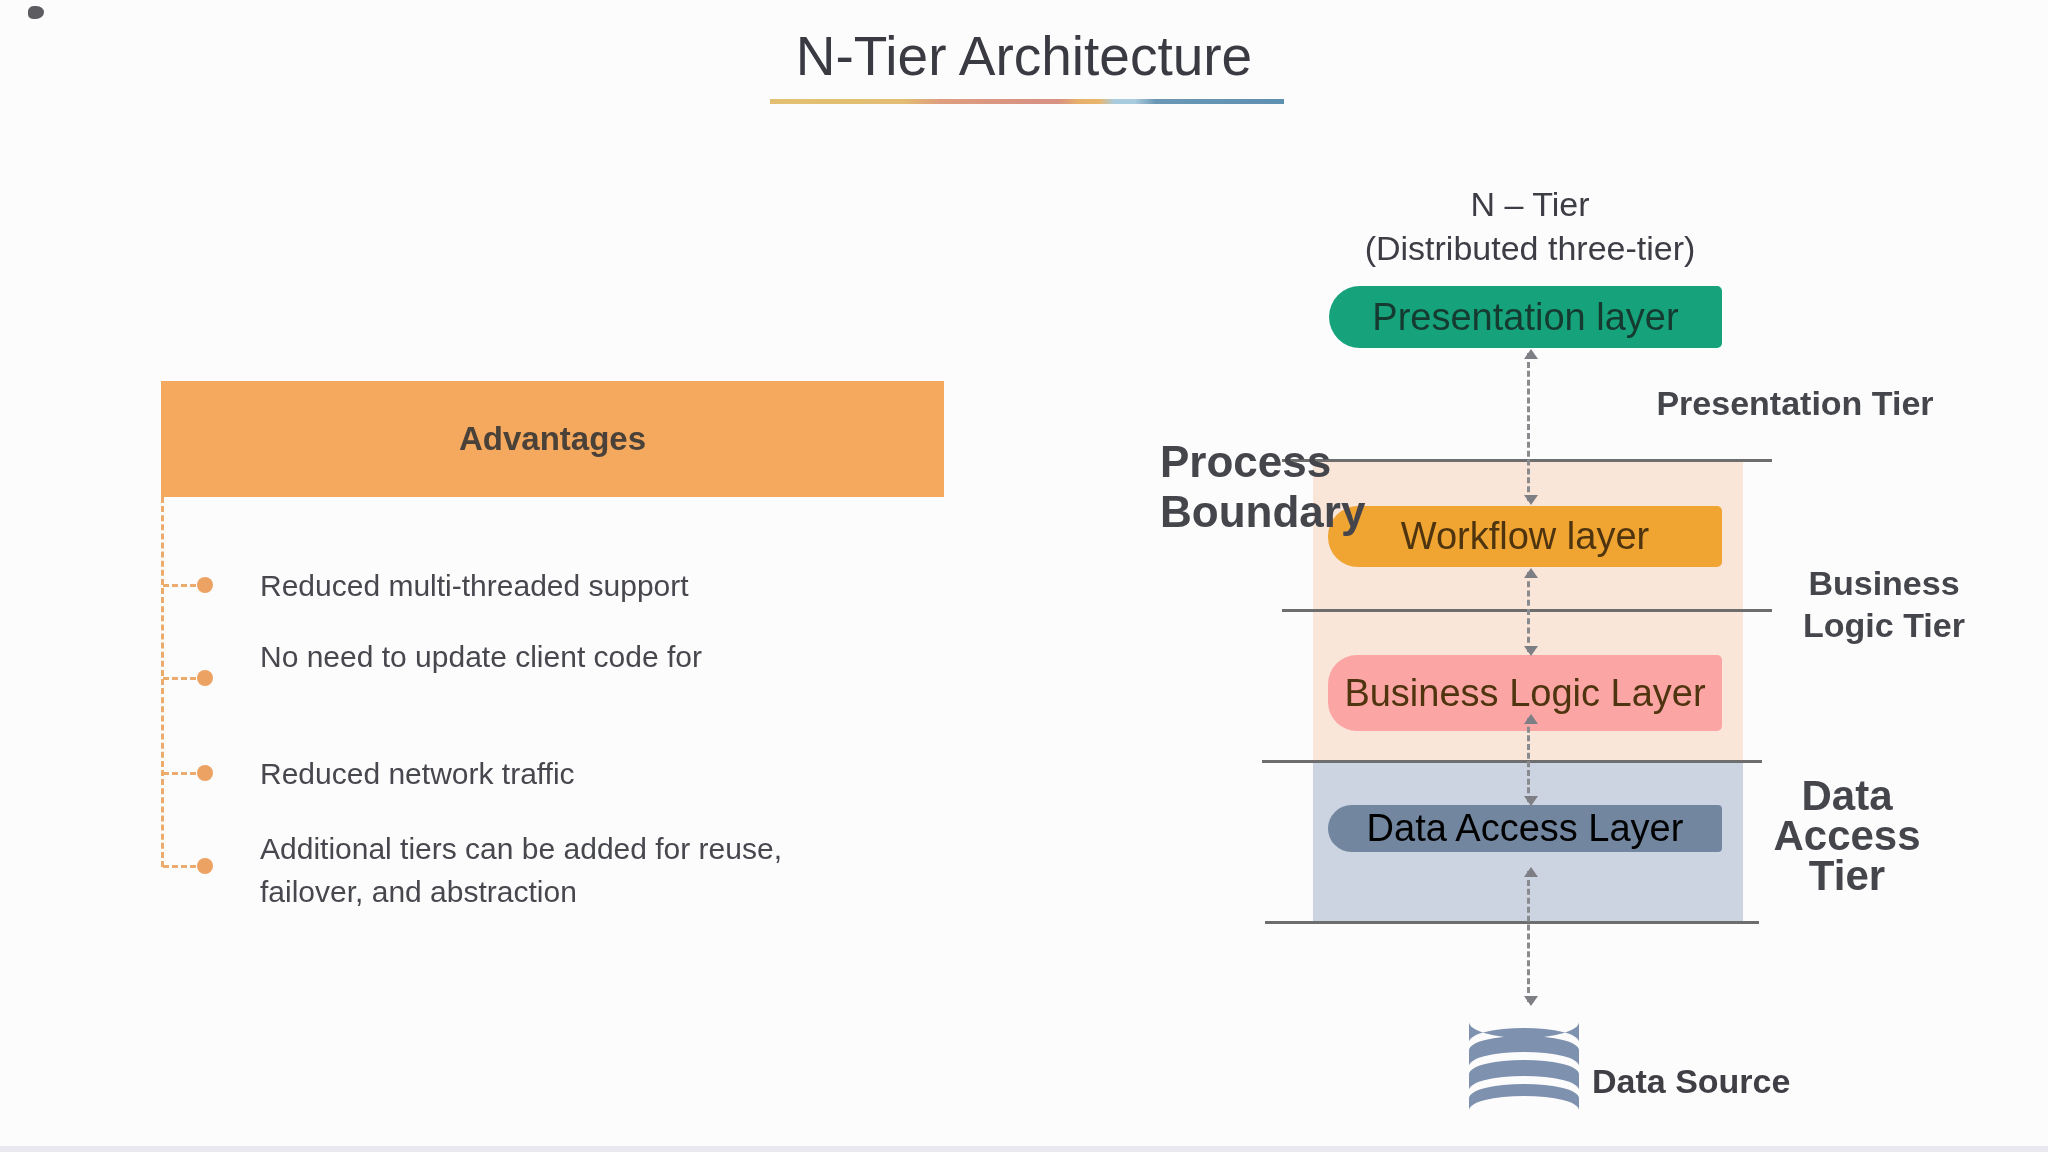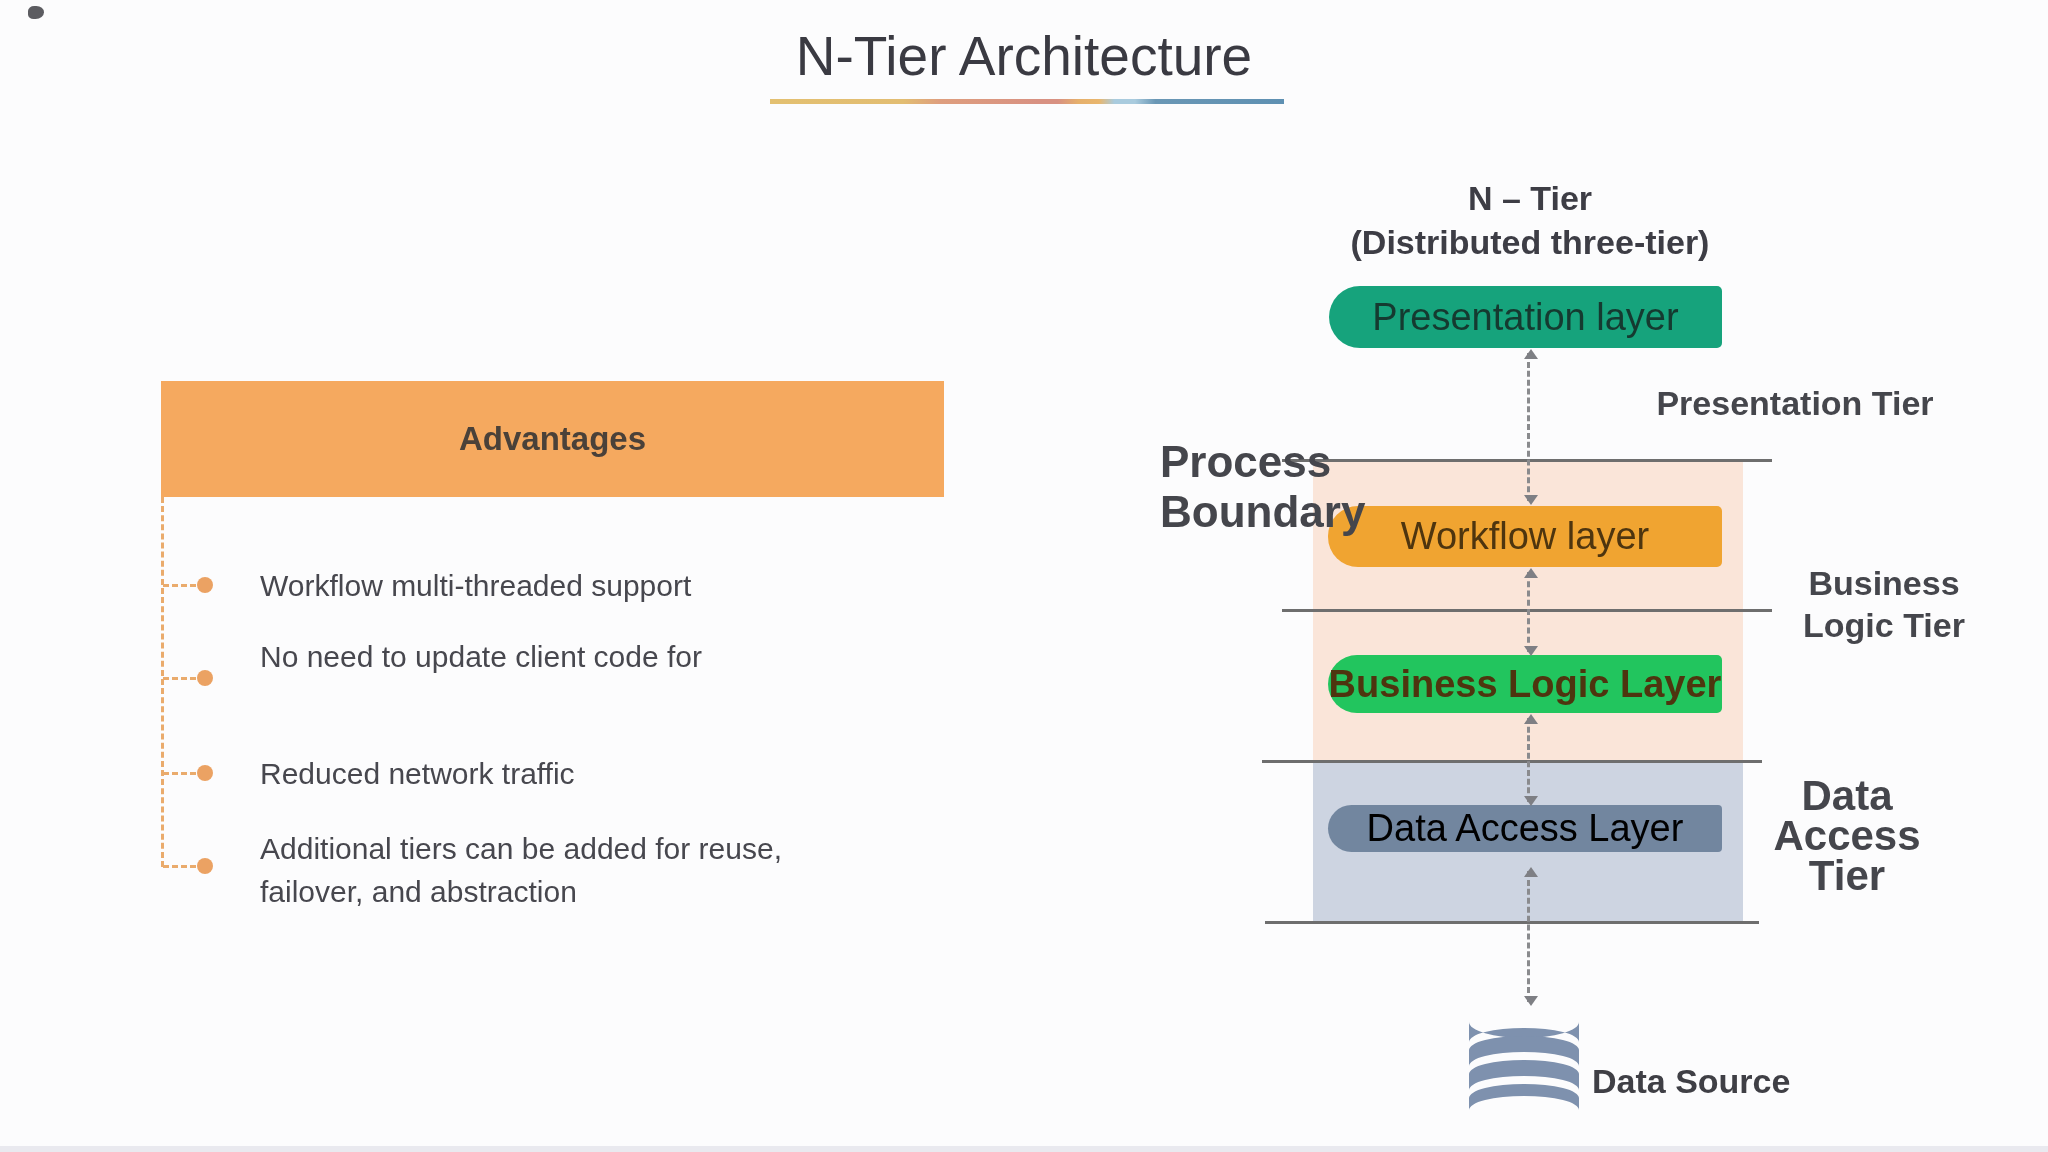--- a/index.html
+++ b/index.html
@@ -28,37 +28,37 @@
   .adv-vline { left:161px; top:497px; height:370px; width:0; border-left:3px dashed #eaab6c; }
   .adv-connector { left:163px; width:33px; height:0; border-top:3px dashed #eaab6c; }
   .c1 { top:584px; } .c2 { top:677px; } .c3 { top:772px; } .c4 { top:865px; }
   .adv-dot { left:197px; width:16px; height:16px; border-radius:50%; background:#eba263; }
   .d1 { top:577px; } .d2 { top:670px; } .d3 { top:765px; } .d4 { top:858px; }
   .adv-text { left:260px; font-size:30px; color:#47474e; line-height:43px; white-space:nowrap; }
   .t1 { top:564px; } .t2 { top:635px; } .t3 { top:752px; } .t4 { top:827px; }
   .adv-text span { display:block; }
 
   
-  .diag-heading { left:1330px; top:176px; width:400px; text-align:center; font-size:34px; font-weight:bold; color:#3d3d45; line-height:44px; }
+  .diag-heading { left:1330px; top:182px; width:400px; text-align:center; font-size:34px; font-weight:normal; color:#3d3d45; line-height:44px; }
   .diag-heading span { display:block; }
 
   
   .panel-peach { left:1313px; top:461px; width:430px; height:301px; background:#fae5d9; }
   .panel-blue  { left:1313px; top:762px; width:430px; height:161px; background:#cdd4e1; }
   .hline { height:0; border-top:3px solid #6e6e6e; }
   .hl1 { left:1282px; top:459px; width:490px; }
   .hl2 { left:1282px; top:609px; width:490px; }
   .hl3 { left:1262px; top:760px; width:500px; }
   .hl4 { left:1265px; top:921px; width:494px; }
 
   
   .layer-box { display:flex; align-items:center; justify-content:center; font-size:38px; }
   .box-presentation { left:1329px; top:286px; width:393px; height:62px; background:#16a37c; color:#153a30; border-radius:31px 5px 5px 31px; }
   .box-workflow     { left:1328px; top:506px; width:394px; height:61px; background:#f0a431; color:#4e350f; border-radius:30px 5px 5px 30px; }
-  .box-business     { left:1328px; top:655px; width:394px; height:58px; background:#22c55e; color:#4e350f; border-radius:29px 5px 5px 29px;font-weight:bold; }
+  .box-business     { left:1328px; top:655px; width:394px; height:76px; background:#fca5a5; color:#4e350f; border-radius:29px 5px 5px 29px; }
   .box-dataaccess   { left:1328px; top:805px; width:394px; height:47px; background:#72869f; color:#000000; border-radius:30px 5px 5px 30px; }
 
   
   .varrow { left:1527px; width:0; border-left:3px dashed #8a8b8e; }
   .va { top:353px; height:148px; }
   .vb { top:572px; height:80px; }
   .vc { top:718px; height:84px; }
   .vd { top:871px; height:131px; }
   .varrow::before { content:""; position:absolute; top:-4px; left:-6px; width:0; height:0;
     border:7px solid transparent; border-top:none; border-bottom:10px solid #7e7f84; }
@@ -90,21 +90,21 @@
 
   <section>
     <div class="abs adv-header">
       <span>Advantages</span>
     </div>
     <div class="abs adv-vline"></div>
 
     <div class="abs adv-connector c1"></div>
     <div class="abs adv-dot d1"></div>
     <div class="abs adv-text t1">
-      <span>Workflow multi-threaded support</span>
+      <span>Reduced multi-threaded support</span>
     </div>
 
     <div class="abs adv-connector c2"></div>
     <div class="abs adv-dot d2"></div>
     <div class="abs adv-text t2">
       <span>No need to update client code for</span>
     </div>
 
     <div class="abs adv-connector c3"></div>
     <div class="abs adv-dot d3"></div>

